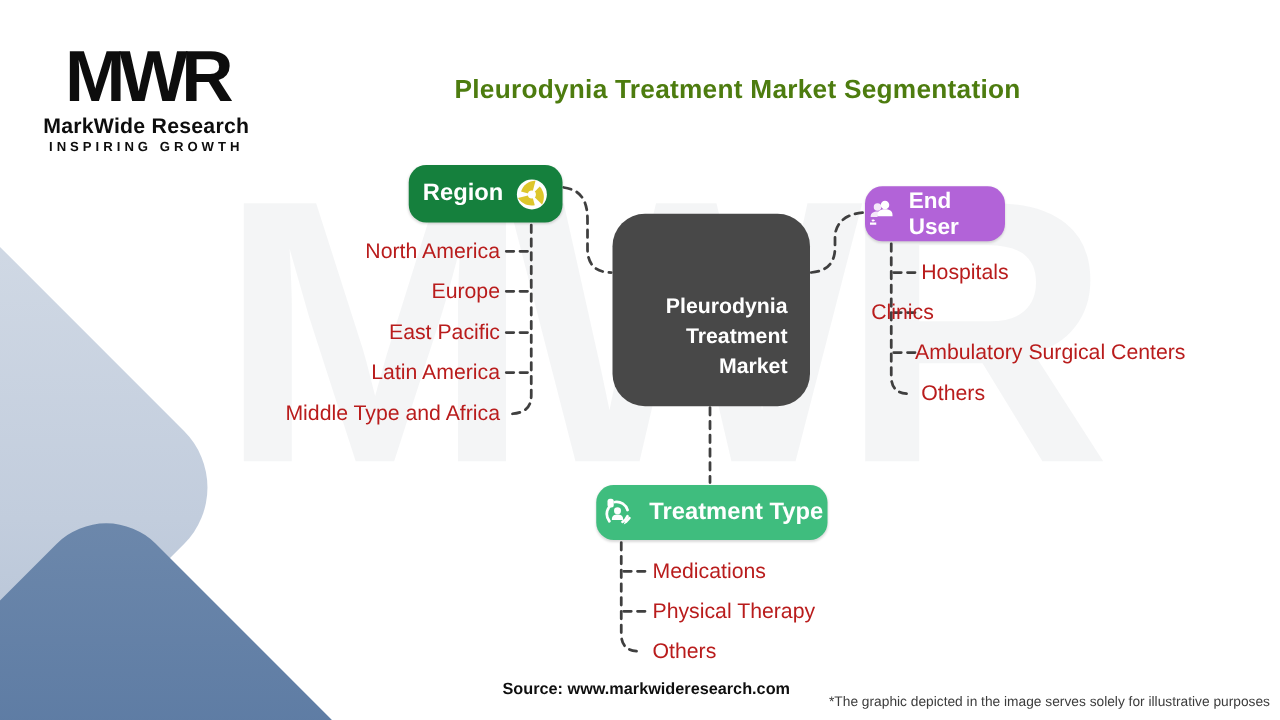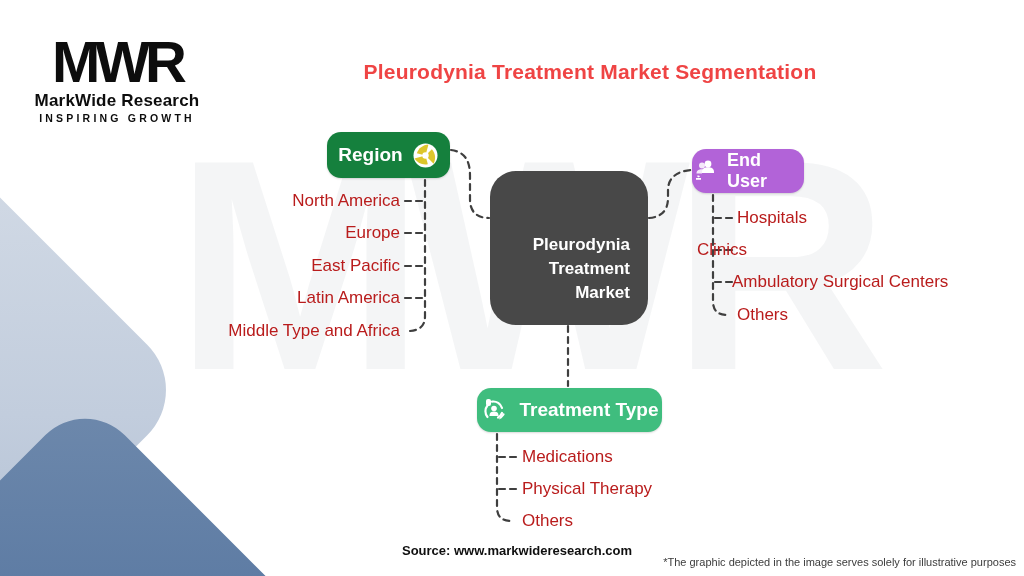--- a/index.html
+++ b/index.html
@@ -24,21 +24,21 @@
     color:rgba(55,70,100,0.055);user-select:none;
   }
   
   .logo{position:absolute;left:32px;top:34px;z-index:5;width:170px;text-align:center;color:#0d0d0d;}
   .logo-acronym{font-size:58px;font-weight:900;letter-spacing:-5px;line-height:0.95;font-stretch:condensed;}
   .logo-name{font-size:17px;font-weight:800;margin-top:2px;letter-spacing:0.2px;}
   .logo-tagline{font-size:10.5px;font-weight:700;letter-spacing:3.2px;margin-top:1px;}
   
   .title{
     position:absolute;left:280px;top:60px;width:620px;z-index:5;
-    text-align:center;font-size:21px;font-weight:bold;color:#ef4444;letter-spacing:0.2px;
+    text-align:center;font-size:21px;font-weight:bold;color:#4d7c0f;letter-spacing:0.2px;
   }
   
   .connectors{position:absolute;left:0;top:0;z-index:4;}
   
   .pill{
     position:absolute;z-index:6;display:flex;align-items:center;justify-content:center;
     gap:9px;border-radius:14px;color:#ffffff;font-weight:bold;font-size:19px;
     box-shadow:0 1px 2px rgba(0,0,0,0.15);
   }
   .pill-region{left:327px;top:132px;width:123px;height:46px;background:#15803d;}

